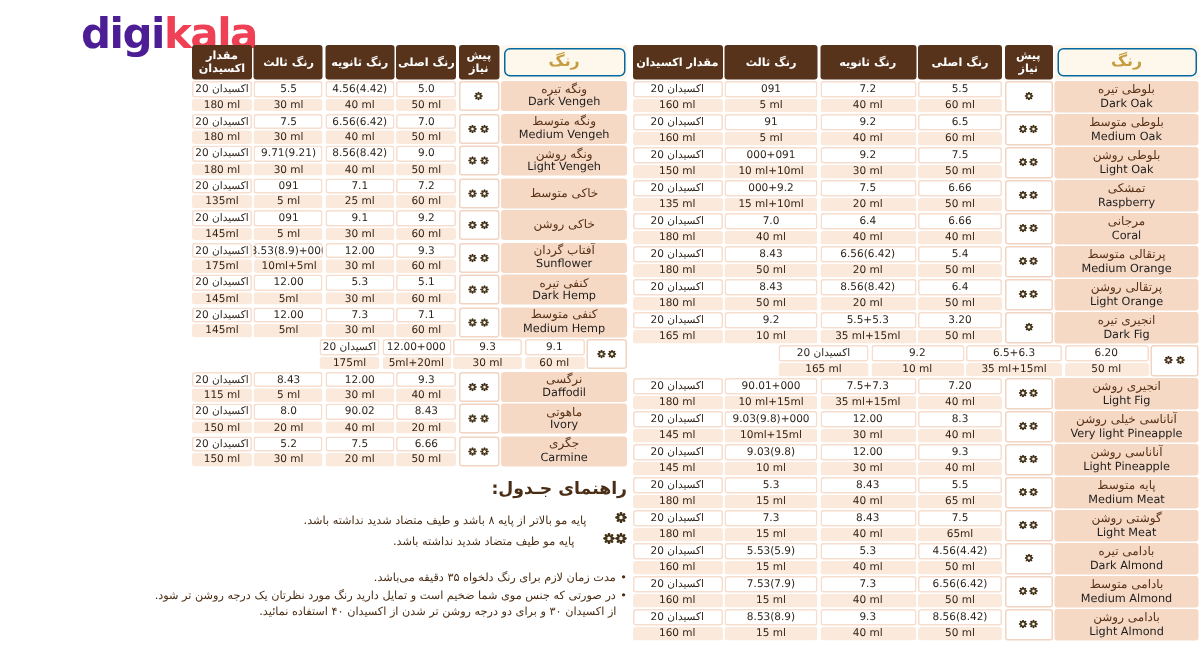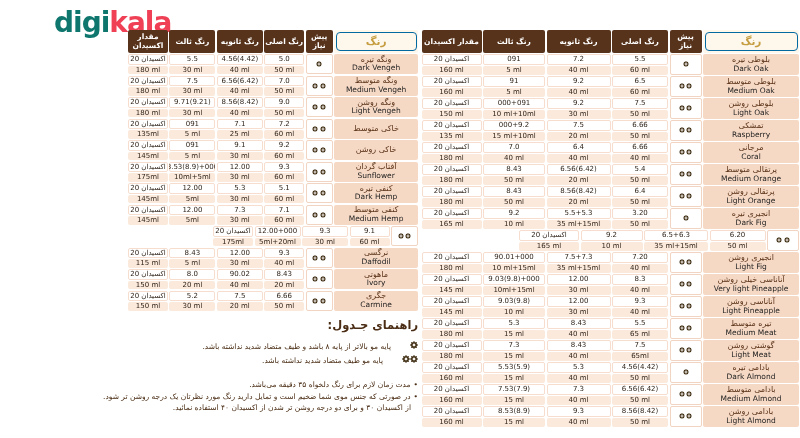--- a/index.html
+++ b/index.html
@@ -1,20 +1,20 @@
 <!DOCTYPE html>
 <html lang="fa"><head>
 <meta charset="utf-8">
 <style>
   html,body{margin:0;padding:0;background:#fff;}
   .page{position:relative;width:800px;height:438px;background:#ffffff;overflow:hidden;
         font-family:"DejaVu Sans","Liberation Sans",sans-serif;}
   
   .logo{position:absolute;left:54px;top:6px;font-size:28px;font-weight:bold;letter-spacing:-1px;}
-  .logo .digi{color:#0f766e;}
+  .logo .digi{color:#4c1d95;}
   .logo .kala{color:#ef4056;}
   
   .color-table{position:absolute;direction:rtl;}
   .t-row{display:flex;align-items:stretch;column-gap:1.5px;margin-bottom:1.5px;}
   .cell{border-radius:2px;display:flex;flex-direction:column;overflow:hidden;box-sizing:border-box;}
   .t-head .h{background:#57331c;color:#fff;display:flex;flex-direction:row;align-items:center;justify-content:center;
              font-size:7.5px;font-weight:bold;text-align:center;}
   .h-name{background:#fdf7ec;padding:1.5px;}
   .h-name-box{flex:1;border:1px solid #0369a1;border-radius:4px;color:#c59d3f;display:flex;align-items:center;
               justify-content:center;font-size:10.5px;font-weight:bold;}
@@ -1219,21 +1219,21 @@
       <div class="v">9.03(9.8)</div>
       <div class="ml">10 ml</div>
         </div>
       <div class="cell num" style="width:60px">
       <div class="v">اکسیدان 20</div>
       <div class="ml">145 ml</div>
         </div>
     </div>
       <div class="t-row" style="height:20.5px;">
       <div class="cell name" style="width:96px">
-        <div class="fa">تیره متوسط</div>
+        <div class="fa">پایه متوسط</div>
         <div class="en">Medium Meat</div>
       </div>
       <div class="cell pin" style="width:32px">
           <svg class="flower" width="6" height="6" viewBox="0 0 12 12">
             <g fill="#3f2d12">
               <ellipse cx="6" cy="2.3" rx="1.4" ry="2.1" transform="rotate(0 6 6)"></ellipse>
               <ellipse cx="6" cy="2.3" rx="1.4" ry="2.1" transform="rotate(45 6 6)"></ellipse>
               <ellipse cx="6" cy="2.3" rx="1.4" ry="2.1" transform="rotate(90 6 6)"></ellipse>
               <ellipse cx="6" cy="2.3" rx="1.4" ry="2.1" transform="rotate(135 6 6)"></ellipse>
               <ellipse cx="6" cy="2.3" rx="1.4" ry="2.1" transform="rotate(180 6 6)"></ellipse>

